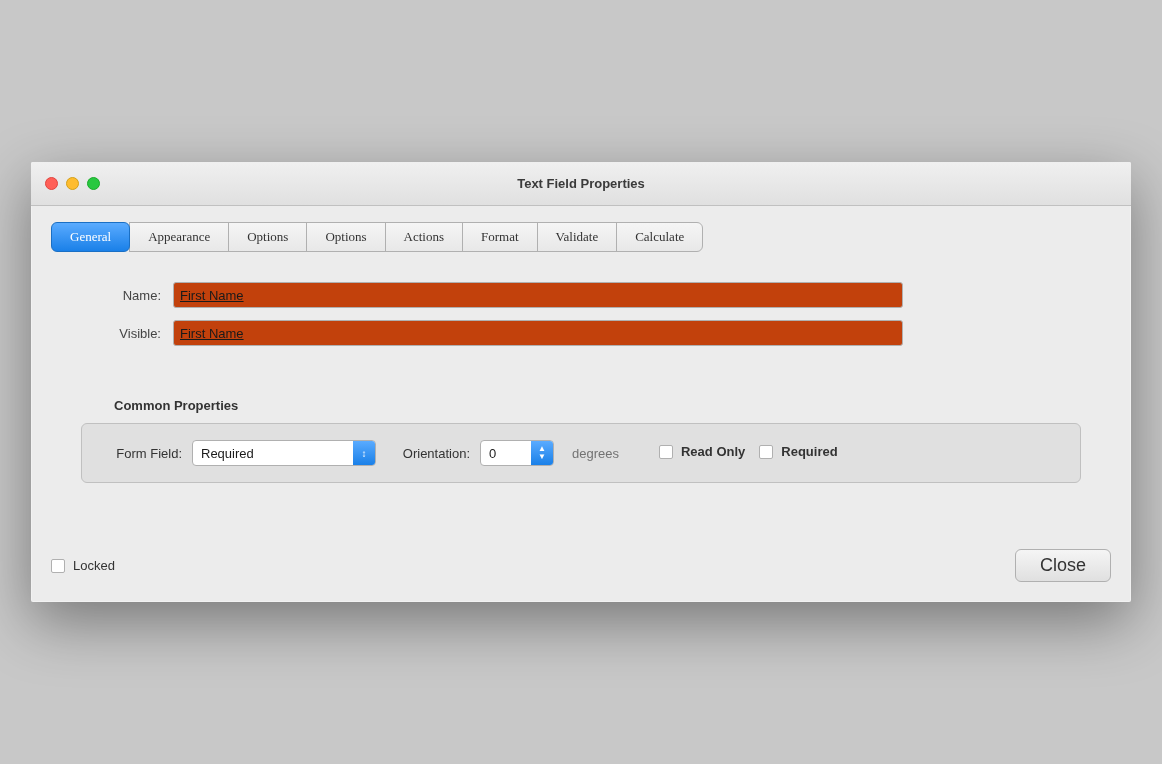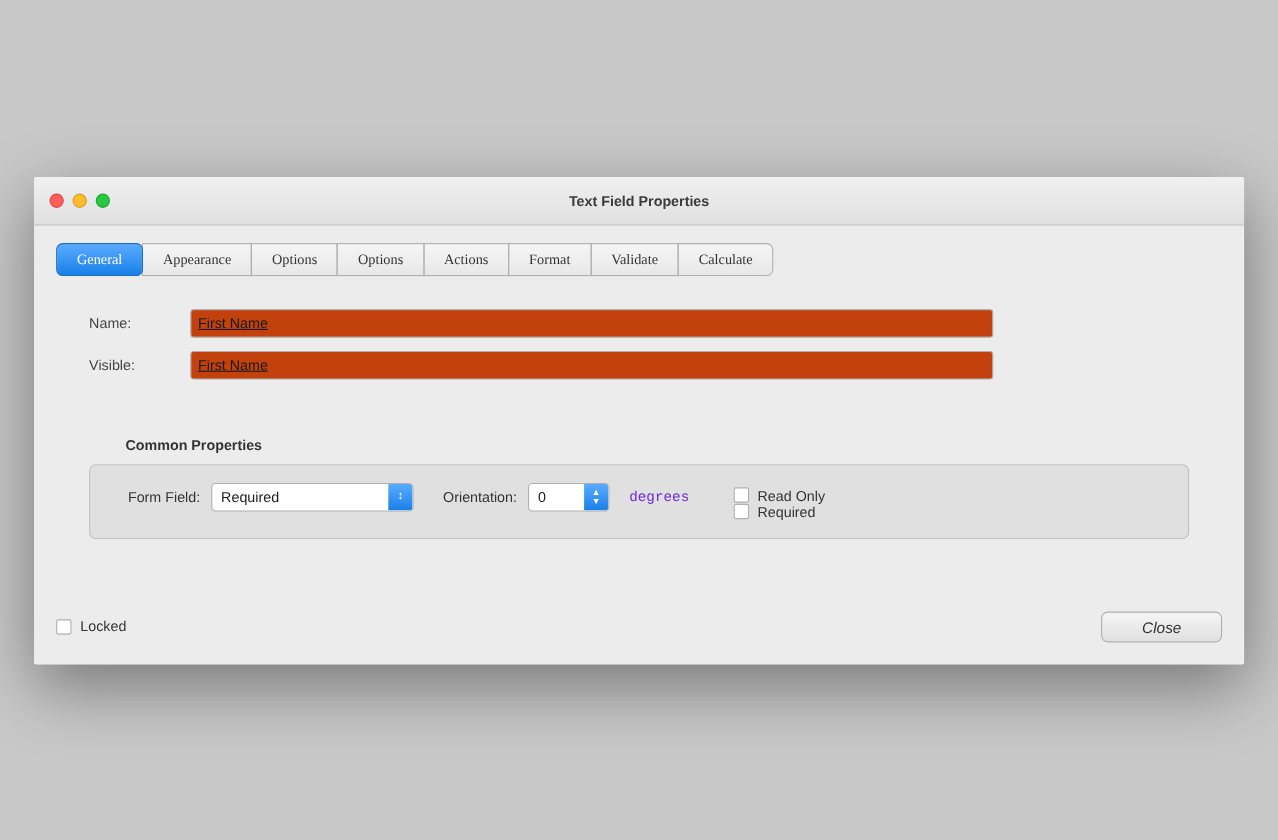--- a/index.html
+++ b/index.html
@@ -104,20 +104,21 @@
       padding: 10px 30px;
     }
 
     .form-row {
       display: flex;
       align-items: center;
       margin-bottom: 12px;
     }
 
     .form-label {
+      text-align: right;
       width: 80px;
       margin-right: 12px;
       color: #444;
       font-size: 13px;
     }
 
     .form-input {
       flex: 1;
       height: 26px;
       border: 1px solid #b0b0b0;
@@ -156,22 +157,24 @@
     }
 
     .cp-left {
       display: flex;
       flex-direction: row;
       gap: 14px;
     }
 
     .cp-right {
       display: flex;
-      flex-direction: column;
+      flex-direction: row;
+      gap: 14px;
       padding-top: 4px;
+      font-weight: bold;
     }
 
     .cp-row {
       display: flex;
       align-items: center;
       gap: 10px;
     }
 
     .cp-label {
       font-size: 13px;
@@ -237,22 +240,21 @@
       justify-content: center;
       cursor: pointer;
       color: white;
       font-size: 8px;
       gap: 0;
       line-height: 1;
     }
 
     .cp-degrees {
       font-size: 13px;
-      color: #6d28d9;
-      font-family: Liberation Mono, monospace;
+      color: #737373;
     }
 
     
     .checkbox-row {
       display: flex;
       align-items: center;
       gap: 8px;
     }
 
     .checkbox {
@@ -279,28 +281,27 @@
       margin-top: 30px;
     }
 
     .locked-row {
       display: flex;
       align-items: center;
       gap: 8px;
     }
 
     .close-button {
-      padding: 5px 36px;
+      padding: 5px 24px;
       border: 1px solid #b0b0b0;
       border-radius: 6px;
       background: linear-gradient(to bottom, #f5f5f5, #e0e0e0);
-      font-size: 14px;
-      color: #333;
-      cursor: pointer;
-      font-style: italic;
+      font-size: 18px;
+      color: #333;
+      cursor: pointer;
     }
   </style>
 </head>
 <body>
 
 <div class="window">
 
   <div class="titlebar">
     <div class="traffic-lights">
       <div class="traffic-light close"></div>

